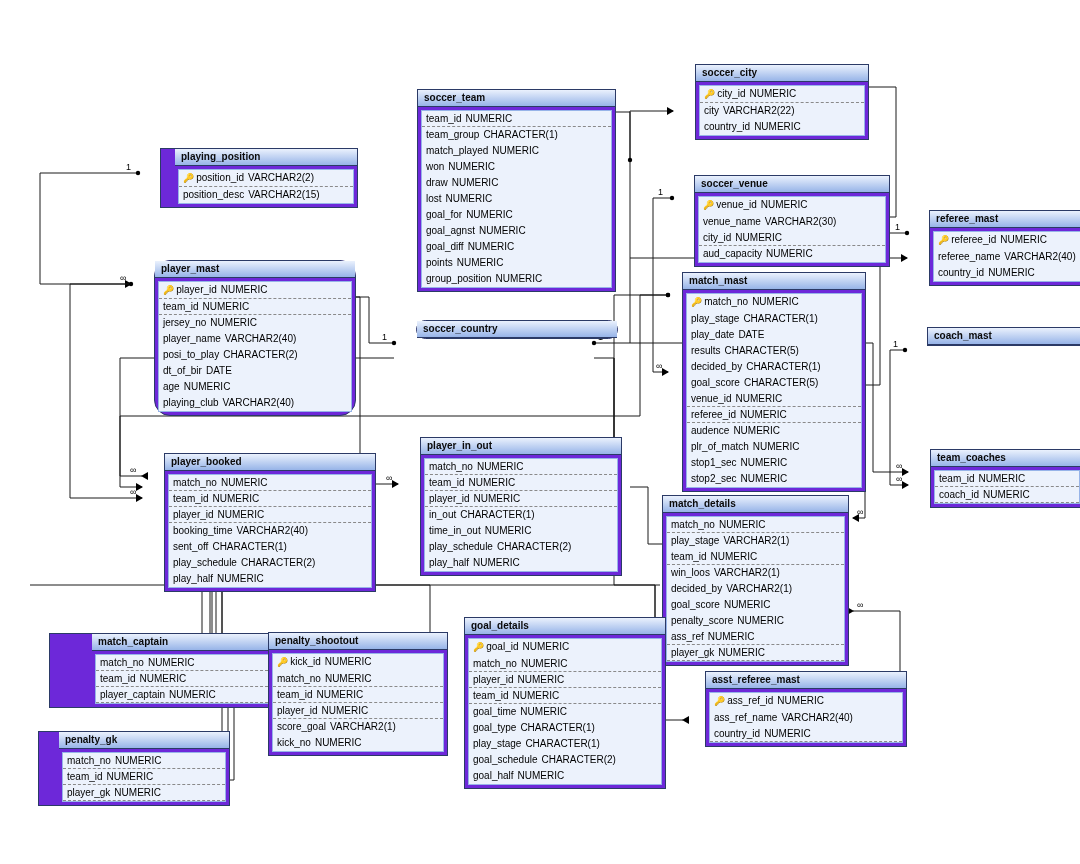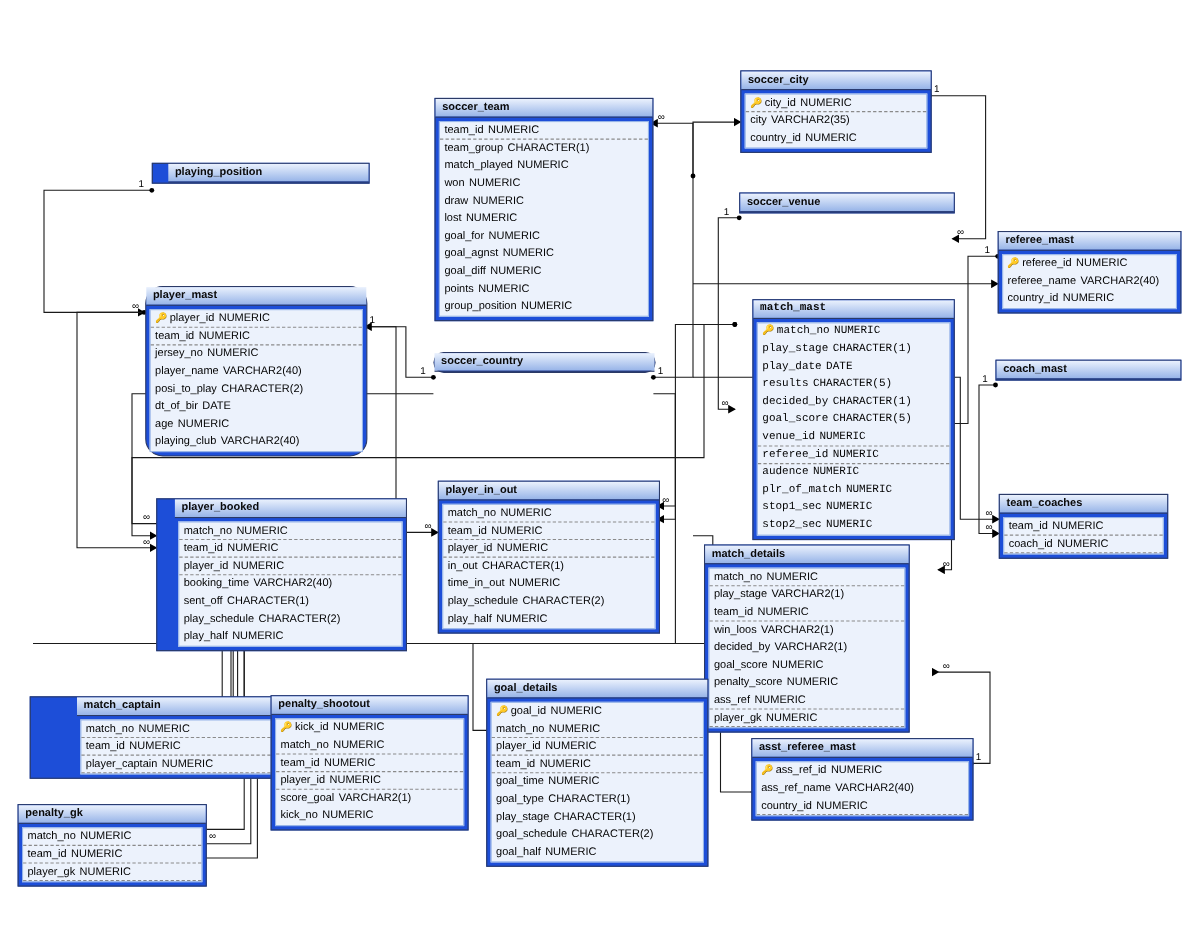--- a/index.html
+++ b/index.html
@@ -14,22 +14,23 @@
     overflow: hidden;
   }
   .canvas {
     position: relative;
     width: 1080px;
     height: 864px;
   }
   .table {
     position: absolute;
     border: 1px solid #2b3a66;
-    background: #1d4ed8;
+    background: #6d28d9;
     box-shadow: 0 0 0 0;
+    margin-left: 22px;
   }
   .table-header {
     background: linear-gradient(#eaf1fd, #97b4e8);
     border-bottom: 1px solid #2b3a66;
     padding: 2px 6px 3px 6px;
     font-weight: bold;
     font-size: 10px;
     color: #0a0a0a;
     white-space: nowrap;
   }
@@ -174,20 +175,24 @@
     <polyline class="wire" points="186,767 228,767 228,680" marker-start="url(#arrow)"></polyline>
     <polyline class="wire" points="186,780 234,780 234,680" marker-start="url(#arrow)"></polyline>
     <text class="card-lbl" x="190" y="763">∞</text>
 
     <polyline class="wire" points="30,585 660,585"></polyline>
   </svg>
 
   <div id="tables-root">
       <div class="table" style="left: 138px; top: 148px; width: 182px; padding-left: 14px;">
         <div class="table-header">playing_position</div>
+        <div class="rows">
+          <div class="row fk"><span class="key-icon">🔑</span><span class="col-name">position_id</span><span class="col-type">VARCHAR2(2)</span></div>
+          <div class="row"><span class="col-name">position_desc</span><span class="col-type">VARCHAR2(15)</span></div>
+        </div>
       </div>
       <div class="table" style="left: 395px; top: 89px; width: 197px;">
         <div class="table-header">soccer_team</div>
         <div class="rows">
           <div class="row fk"><span class="col-name">team_id</span><span class="col-type">NUMERIC</span></div>
           <div class="row"><span class="col-name">team_group</span><span class="col-type">CHARACTER(1)</span></div>
           <div class="row"><span class="col-name">match_played</span><span class="col-type">NUMERIC</span></div>
           <div class="row"><span class="col-name">won</span><span class="col-type">NUMERIC</span></div>
           <div class="row"><span class="col-name">draw</span><span class="col-type">NUMERIC</span></div>
           <div class="row"><span class="col-name">lost</span><span class="col-type">NUMERIC</span></div>
@@ -195,26 +200,32 @@
           <div class="row"><span class="col-name">goal_agnst</span><span class="col-type">NUMERIC</span></div>
           <div class="row"><span class="col-name">goal_diff</span><span class="col-type">NUMERIC</span></div>
           <div class="row"><span class="col-name">points</span><span class="col-type">NUMERIC</span></div>
           <div class="row"><span class="col-name">group_position</span><span class="col-type">NUMERIC</span></div>
         </div>
       </div>
       <div class="table" style="left: 673px; top: 64px; width: 172px;">
         <div class="table-header">soccer_city</div>
         <div class="rows">
           <div class="row fk"><span class="key-icon">🔑</span><span class="col-name">city_id</span><span class="col-type">NUMERIC</span></div>
-          <div class="row"><span class="col-name">city</span><span class="col-type">VARCHAR2(35)</span></div>
+          <div class="row"><span class="col-name">city</span><span class="col-type">VARCHAR2(22)</span></div>
           <div class="row"><span class="col-name">country_id</span><span class="col-type">NUMERIC</span></div>
         </div>
       </div>
       <div class="table" style="left: 672px; top: 175px; width: 194px;">
         <div class="table-header">soccer_venue</div>
+        <div class="rows">
+          <div class="row"><span class="key-icon">🔑</span><span class="col-name">venue_id</span><span class="col-type">NUMERIC</span></div>
+          <div class="row"><span class="col-name">venue_name</span><span class="col-type">VARCHAR2(30)</span></div>
+          <div class="row fk"><span class="col-name">city_id</span><span class="col-type">NUMERIC</span></div>
+          <div class="row"><span class="col-name">aud_capacity</span><span class="col-type">NUMERIC</span></div>
+        </div>
       </div>
       <div class="table" style="left: 907px; top: 210px; width: 165px;">
         <div class="table-header">referee_mast</div>
         <div class="rows">
           <div class="row"><span class="key-icon">🔑</span><span class="col-name">referee_id</span><span class="col-type">NUMERIC</span></div>
           <div class="row"><span class="col-name">referee_name</span><span class="col-type">VARCHAR2(40)</span></div>
           <div class="row"><span class="col-name">country_id</span><span class="col-type">NUMERIC</span></div>
         </div>
       </div>
       <div class="table" style="left: 132px; top: 260px; width: 200px; border-radius: 16px;">
@@ -226,41 +237,41 @@
           <div class="row"><span class="col-name">player_name</span><span class="col-type">VARCHAR2(40)</span></div>
           <div class="row"><span class="col-name">posi_to_play</span><span class="col-type">CHARACTER(2)</span></div>
           <div class="row"><span class="col-name">dt_of_bir</span><span class="col-type">DATE</span></div>
           <div class="row"><span class="col-name">age</span><span class="col-type">NUMERIC</span></div>
           <div class="row"><span class="col-name">playing_club</span><span class="col-type">VARCHAR2(40)</span></div>
         </div>
       </div>
       <div class="table" style="left: 394px; top: 320px; width: 200px; border-radius: 32px;">
         <div class="table-header">soccer_country</div>
       </div>
-      <div class="table" style="left: 684px; top: 272px; width: 182px; font-family: Liberation Mono, monospace;">
+      <div class="table" style="left: 660px; top: 272px; width: 182px;">
         <div class="table-header">match_mast</div>
         <div class="rows">
           <div class="row"><span class="key-icon">🔑</span><span class="col-name">match_no</span><span class="col-type">NUMERIC</span></div>
           <div class="row"><span class="col-name">play_stage</span><span class="col-type">CHARACTER(1)</span></div>
           <div class="row"><span class="col-name">play_date</span><span class="col-type">DATE</span></div>
           <div class="row"><span class="col-name">results</span><span class="col-type">CHARACTER(5)</span></div>
           <div class="row"><span class="col-name">decided_by</span><span class="col-type">CHARACTER(1)</span></div>
           <div class="row"><span class="col-name">goal_score</span><span class="col-type">CHARACTER(5)</span></div>
           <div class="row fk"><span class="col-name">venue_id</span><span class="col-type">NUMERIC</span></div>
           <div class="row fk"><span class="col-name">referee_id</span><span class="col-type">NUMERIC</span></div>
           <div class="row"><span class="col-name">audence</span><span class="col-type">NUMERIC</span></div>
           <div class="row"><span class="col-name">plr_of_match</span><span class="col-type">NUMERIC</span></div>
           <div class="row"><span class="col-name">stop1_sec</span><span class="col-type">NUMERIC</span></div>
           <div class="row"><span class="col-name">stop2_sec</span><span class="col-type">NUMERIC</span></div>
         </div>
       </div>
       <div class="table" style="left: 905px; top: 327px; width: 167px;">
         <div class="table-header">coach_mast</div>
       </div>
-      <div class="table" style="left: 142px; top: 453px; width: 210px; padding-left: 16px;">
+      <div class="table" style="left: 142px; top: 453px; width: 210px;">
         <div class="table-header">player_booked</div>
         <div class="rows">
           <div class="row fk"><span class="col-name">match_no</span><span class="col-type">NUMERIC</span></div>
           <div class="row fk"><span class="col-name">team_id</span><span class="col-type">NUMERIC</span></div>
           <div class="row fk"><span class="col-name">player_id</span><span class="col-type">NUMERIC</span></div>
           <div class="row"><span class="col-name">booking_time</span><span class="col-type">VARCHAR2(40)</span></div>
           <div class="row"><span class="col-name">sent_off</span><span class="col-type">CHARACTER(1)</span></div>
           <div class="row"><span class="col-name">play_schedule</span><span class="col-type">CHARACTER(2)</span></div>
           <div class="row"><span class="col-name">play_half</span><span class="col-type">NUMERIC</span></div>
         </div>
@@ -332,21 +343,21 @@
         </div>
       </div>
       <div class="table" style="left: 683px; top: 671px; width: 200px;">
         <div class="table-header">asst_referee_mast</div>
         <div class="rows">
           <div class="row"><span class="key-icon">🔑</span><span class="col-name">ass_ref_id</span><span class="col-type">NUMERIC</span></div>
           <div class="row"><span class="col-name">ass_ref_name</span><span class="col-type">VARCHAR2(40)</span></div>
           <div class="row fk"><span class="col-name">country_id</span><span class="col-type">NUMERIC</span></div>
         </div>
       </div>
-      <div class="table" style="left: 16px; top: 731px; width: 170px;">
+      <div class="table" style="left: 16px; top: 731px; width: 170px; padding-left: 20px;">
         <div class="table-header">penalty_gk</div>
         <div class="rows">
           <div class="row fk"><span class="col-name">match_no</span><span class="col-type">NUMERIC</span></div>
           <div class="row fk"><span class="col-name">team_id</span><span class="col-type">NUMERIC</span></div>
           <div class="row fk"><span class="col-name">player_gk</span><span class="col-type">NUMERIC</span></div>
         </div>
       </div>
     </div>
 </div>
 

